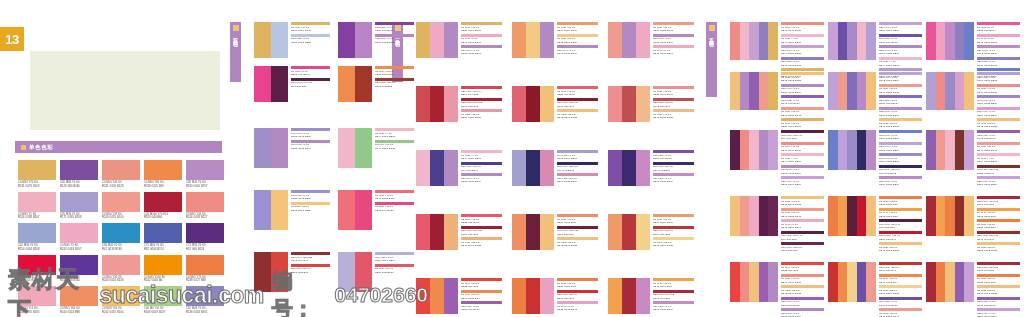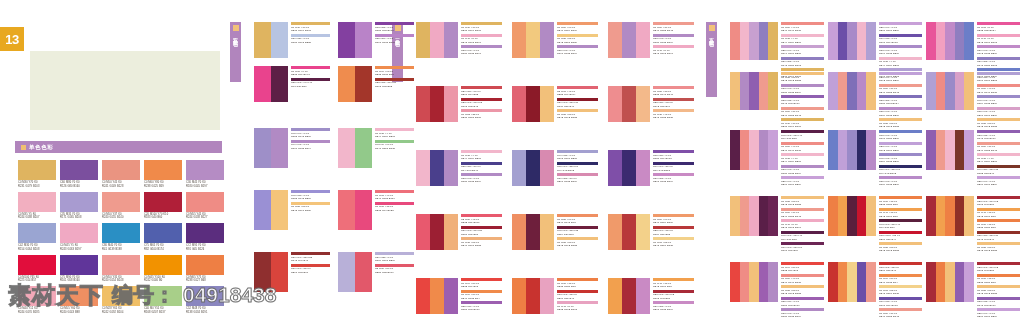--- a/index.html
+++ b/index.html
@@ -1311,17 +1311,18 @@
             <span class="lsw" style="background: rgb(200, 160, 216);"></span>
             <div class="ltxt">C25 M40 Y0 K0
 R200 G160 B216</div>
           </div>
         </div>
       </div>
     </div>
 
   <div class="wm">
     <span class="wm-cn">素材天下</span>
+    <span class="wm-en">sucaisucai.com</span>
     <span class="wm-no">编号：</span>
-    <span class="wm-no">04918438</span>
+    <span class="wm-no">04702660</span>
   </div>
 
 </div>
 
 </body></html>

